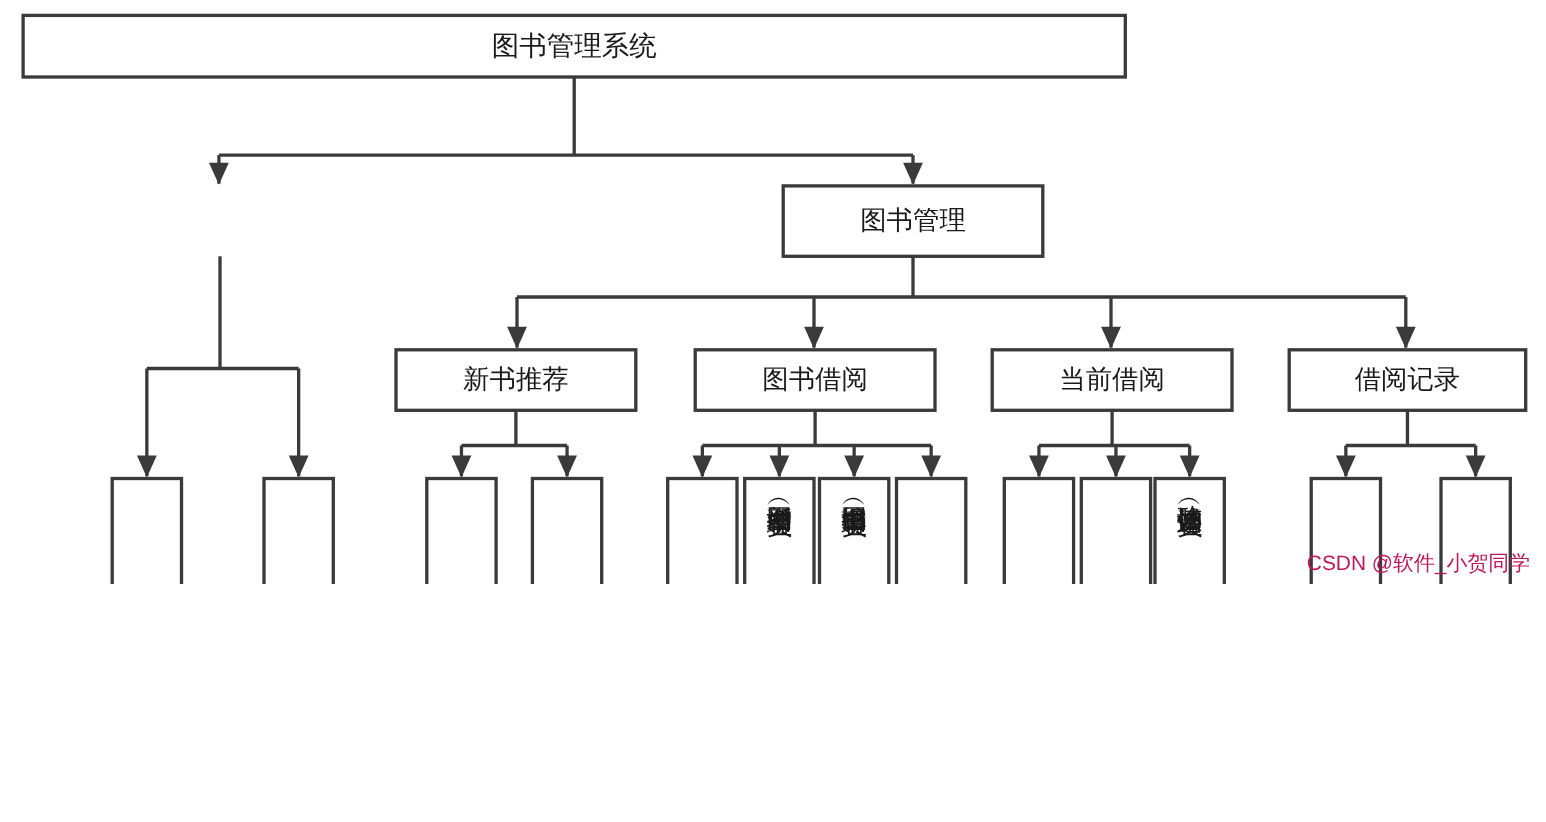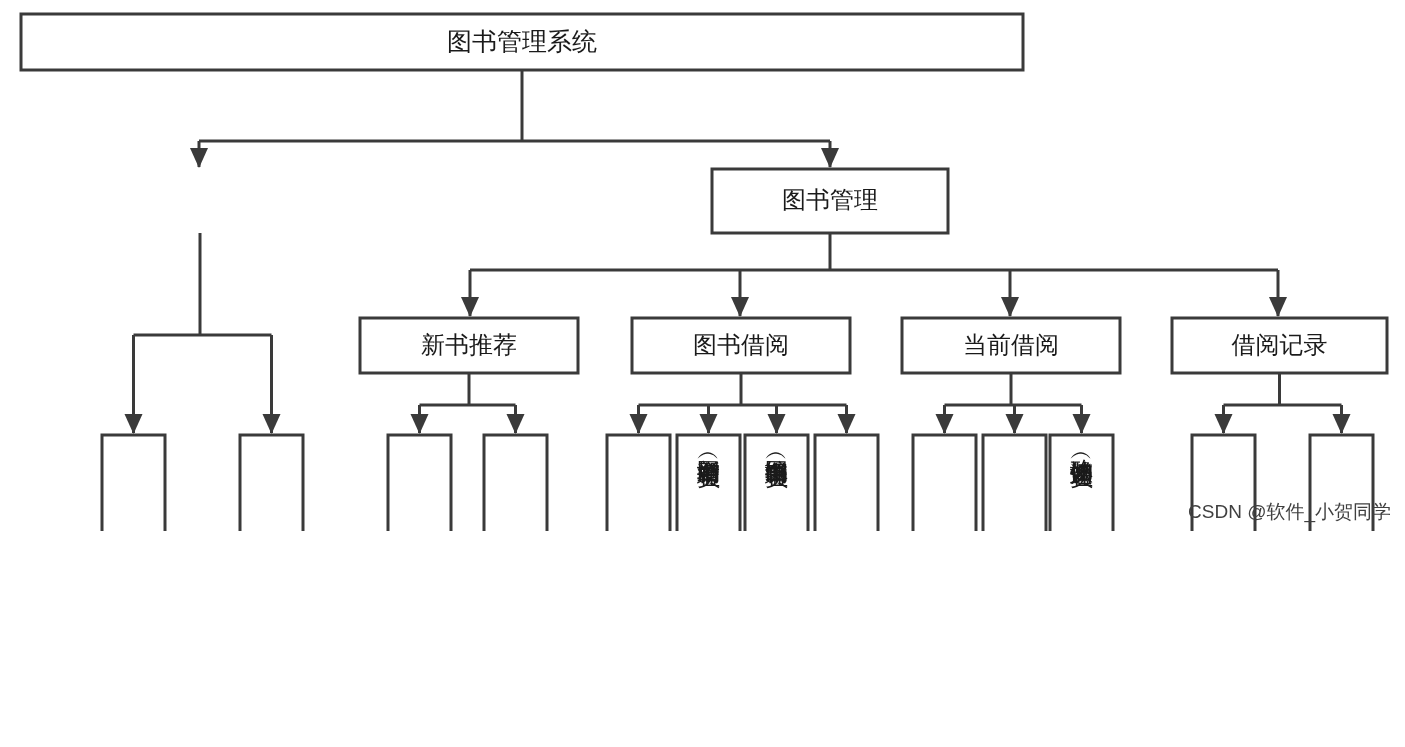--- a/index.html
+++ b/index.html
@@ -71,21 +71,21 @@
     text-orientation: upright;
     white-space: nowrap;
     letter-spacing: 1px;
   }
   .watermark {
     position: absolute;
     right: 14px;
     bottom: 6px;
     font-family: "Liberation Sans", "DejaVu Sans", sans-serif;
     font-size: 19px;
-    color: #404040;
+    color: #be185d;
     white-space: nowrap;
     user-select: none;
   }
 </style>
 </head>
 <body>
 
 <div id="diagram-root">
 
   <svg class="diagram-canvas" viewBox="0 0 1405 747">

